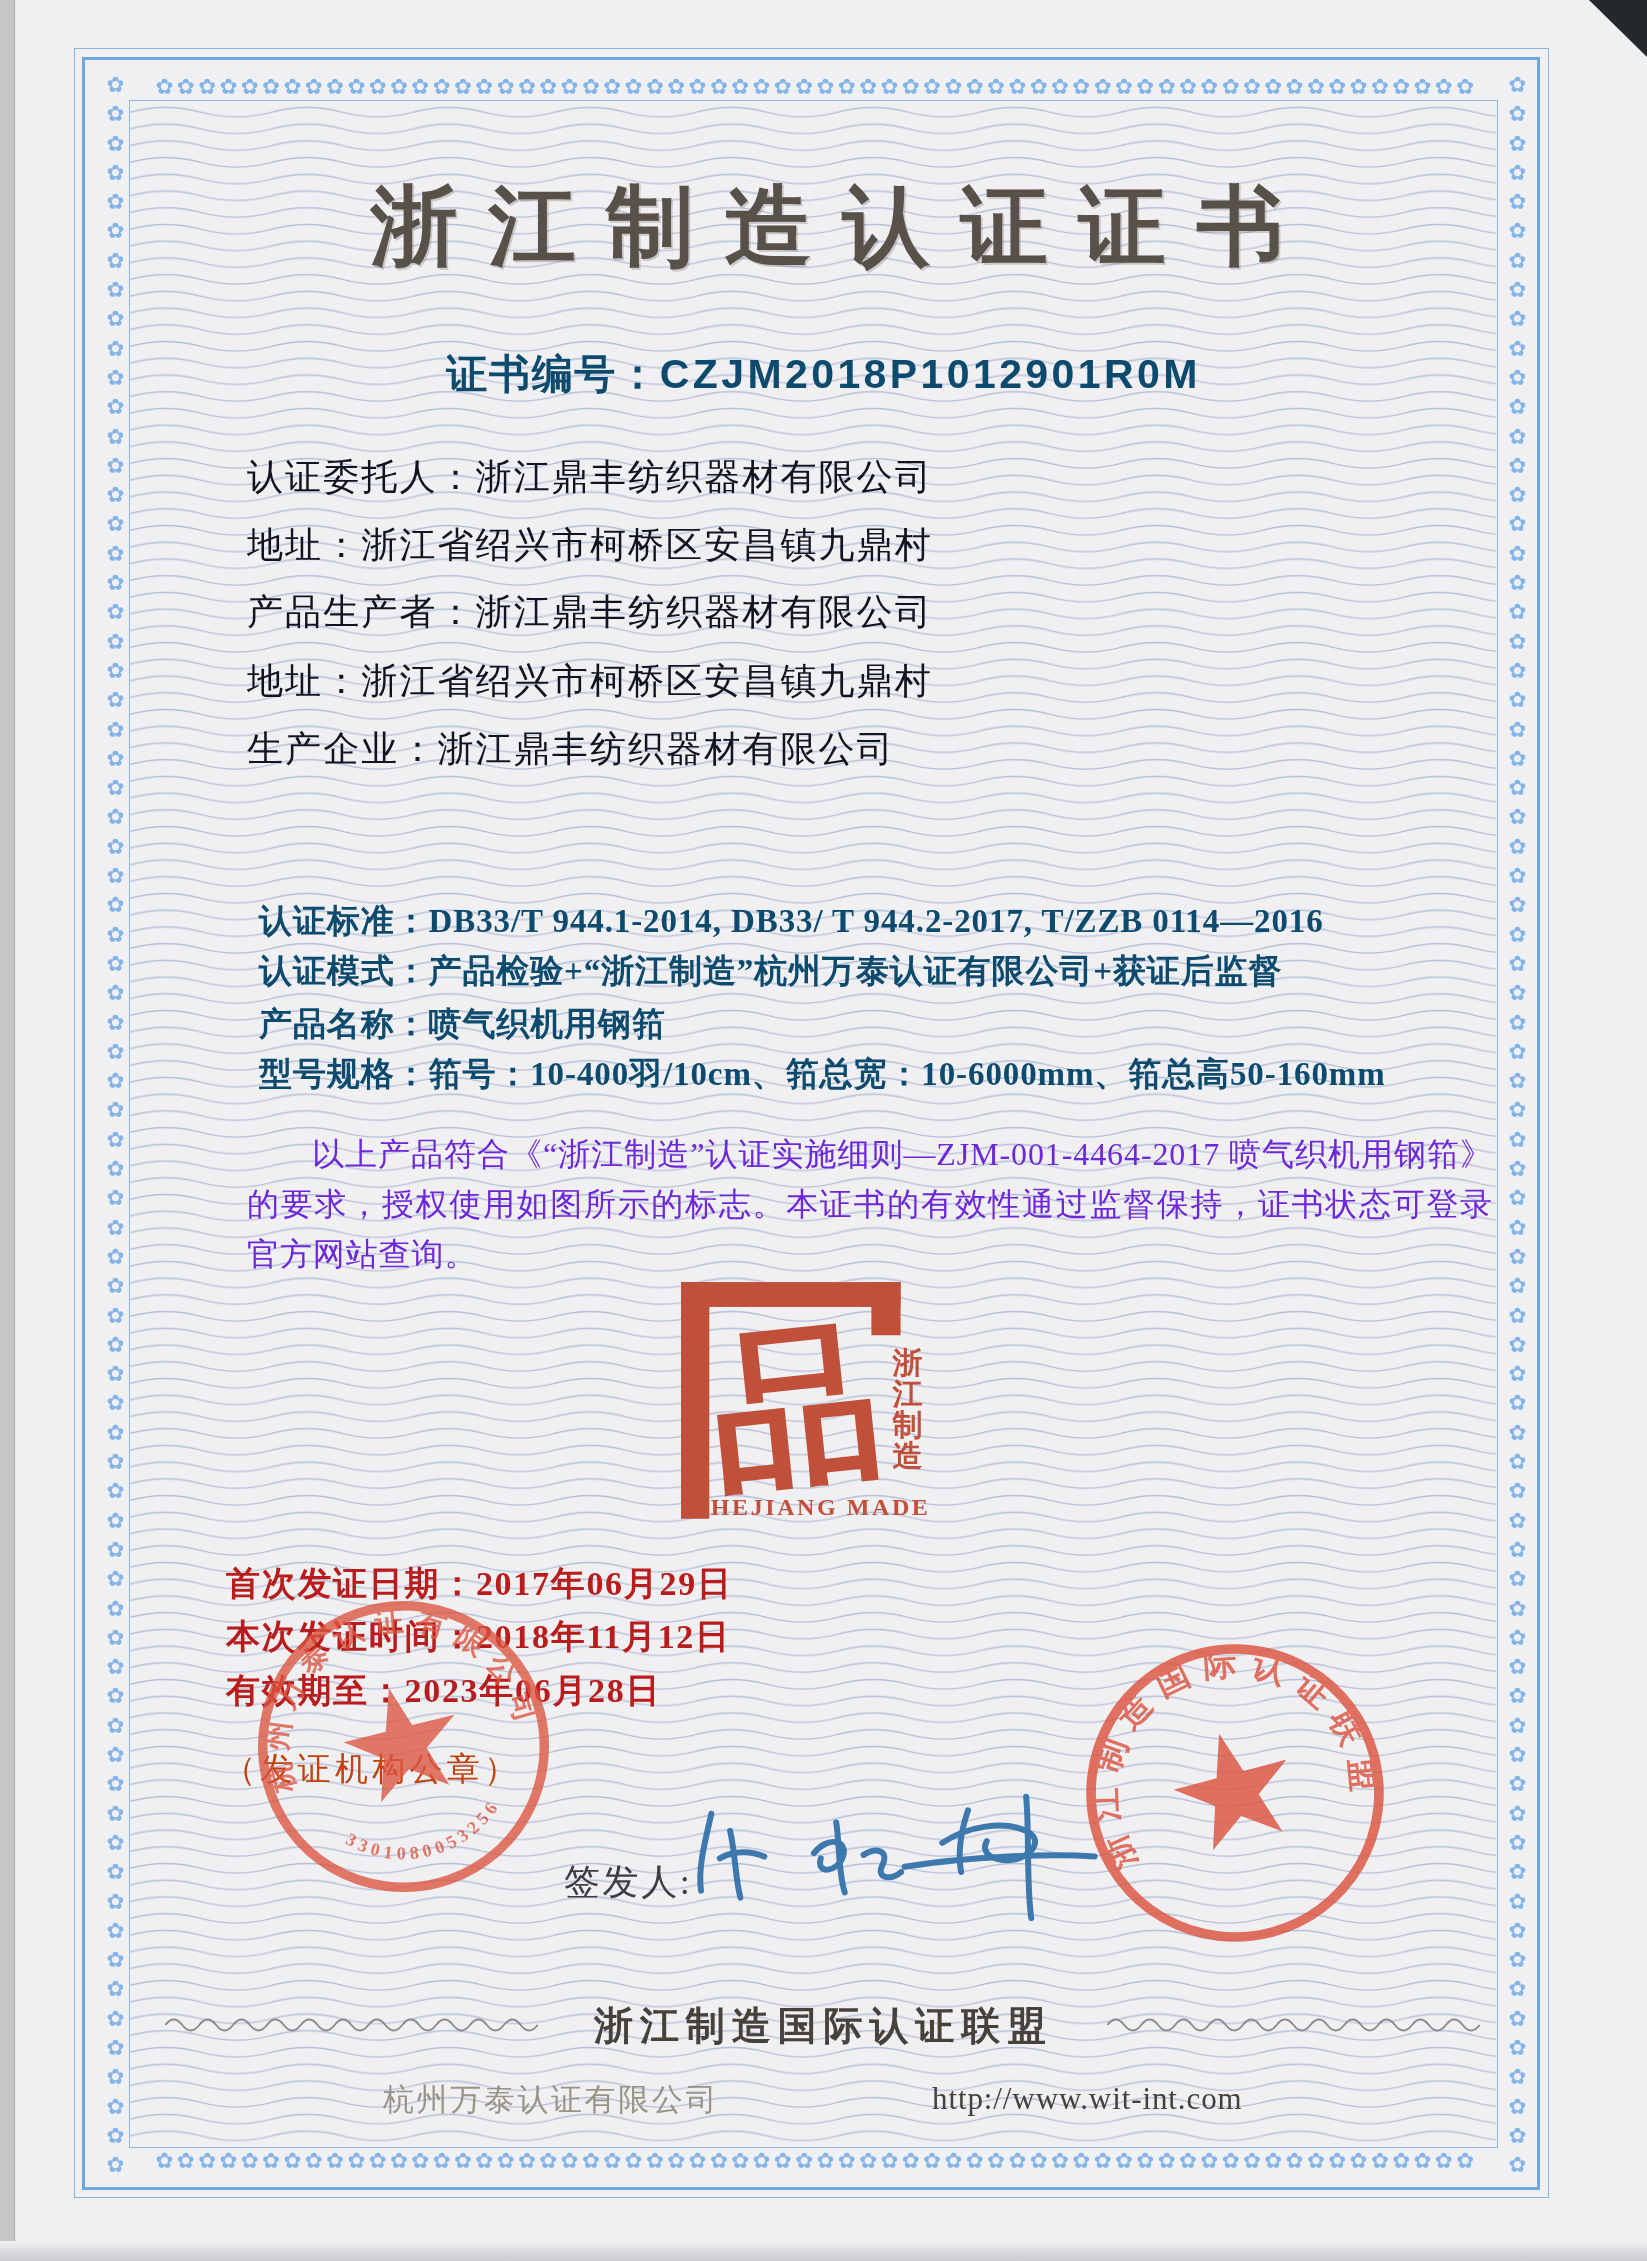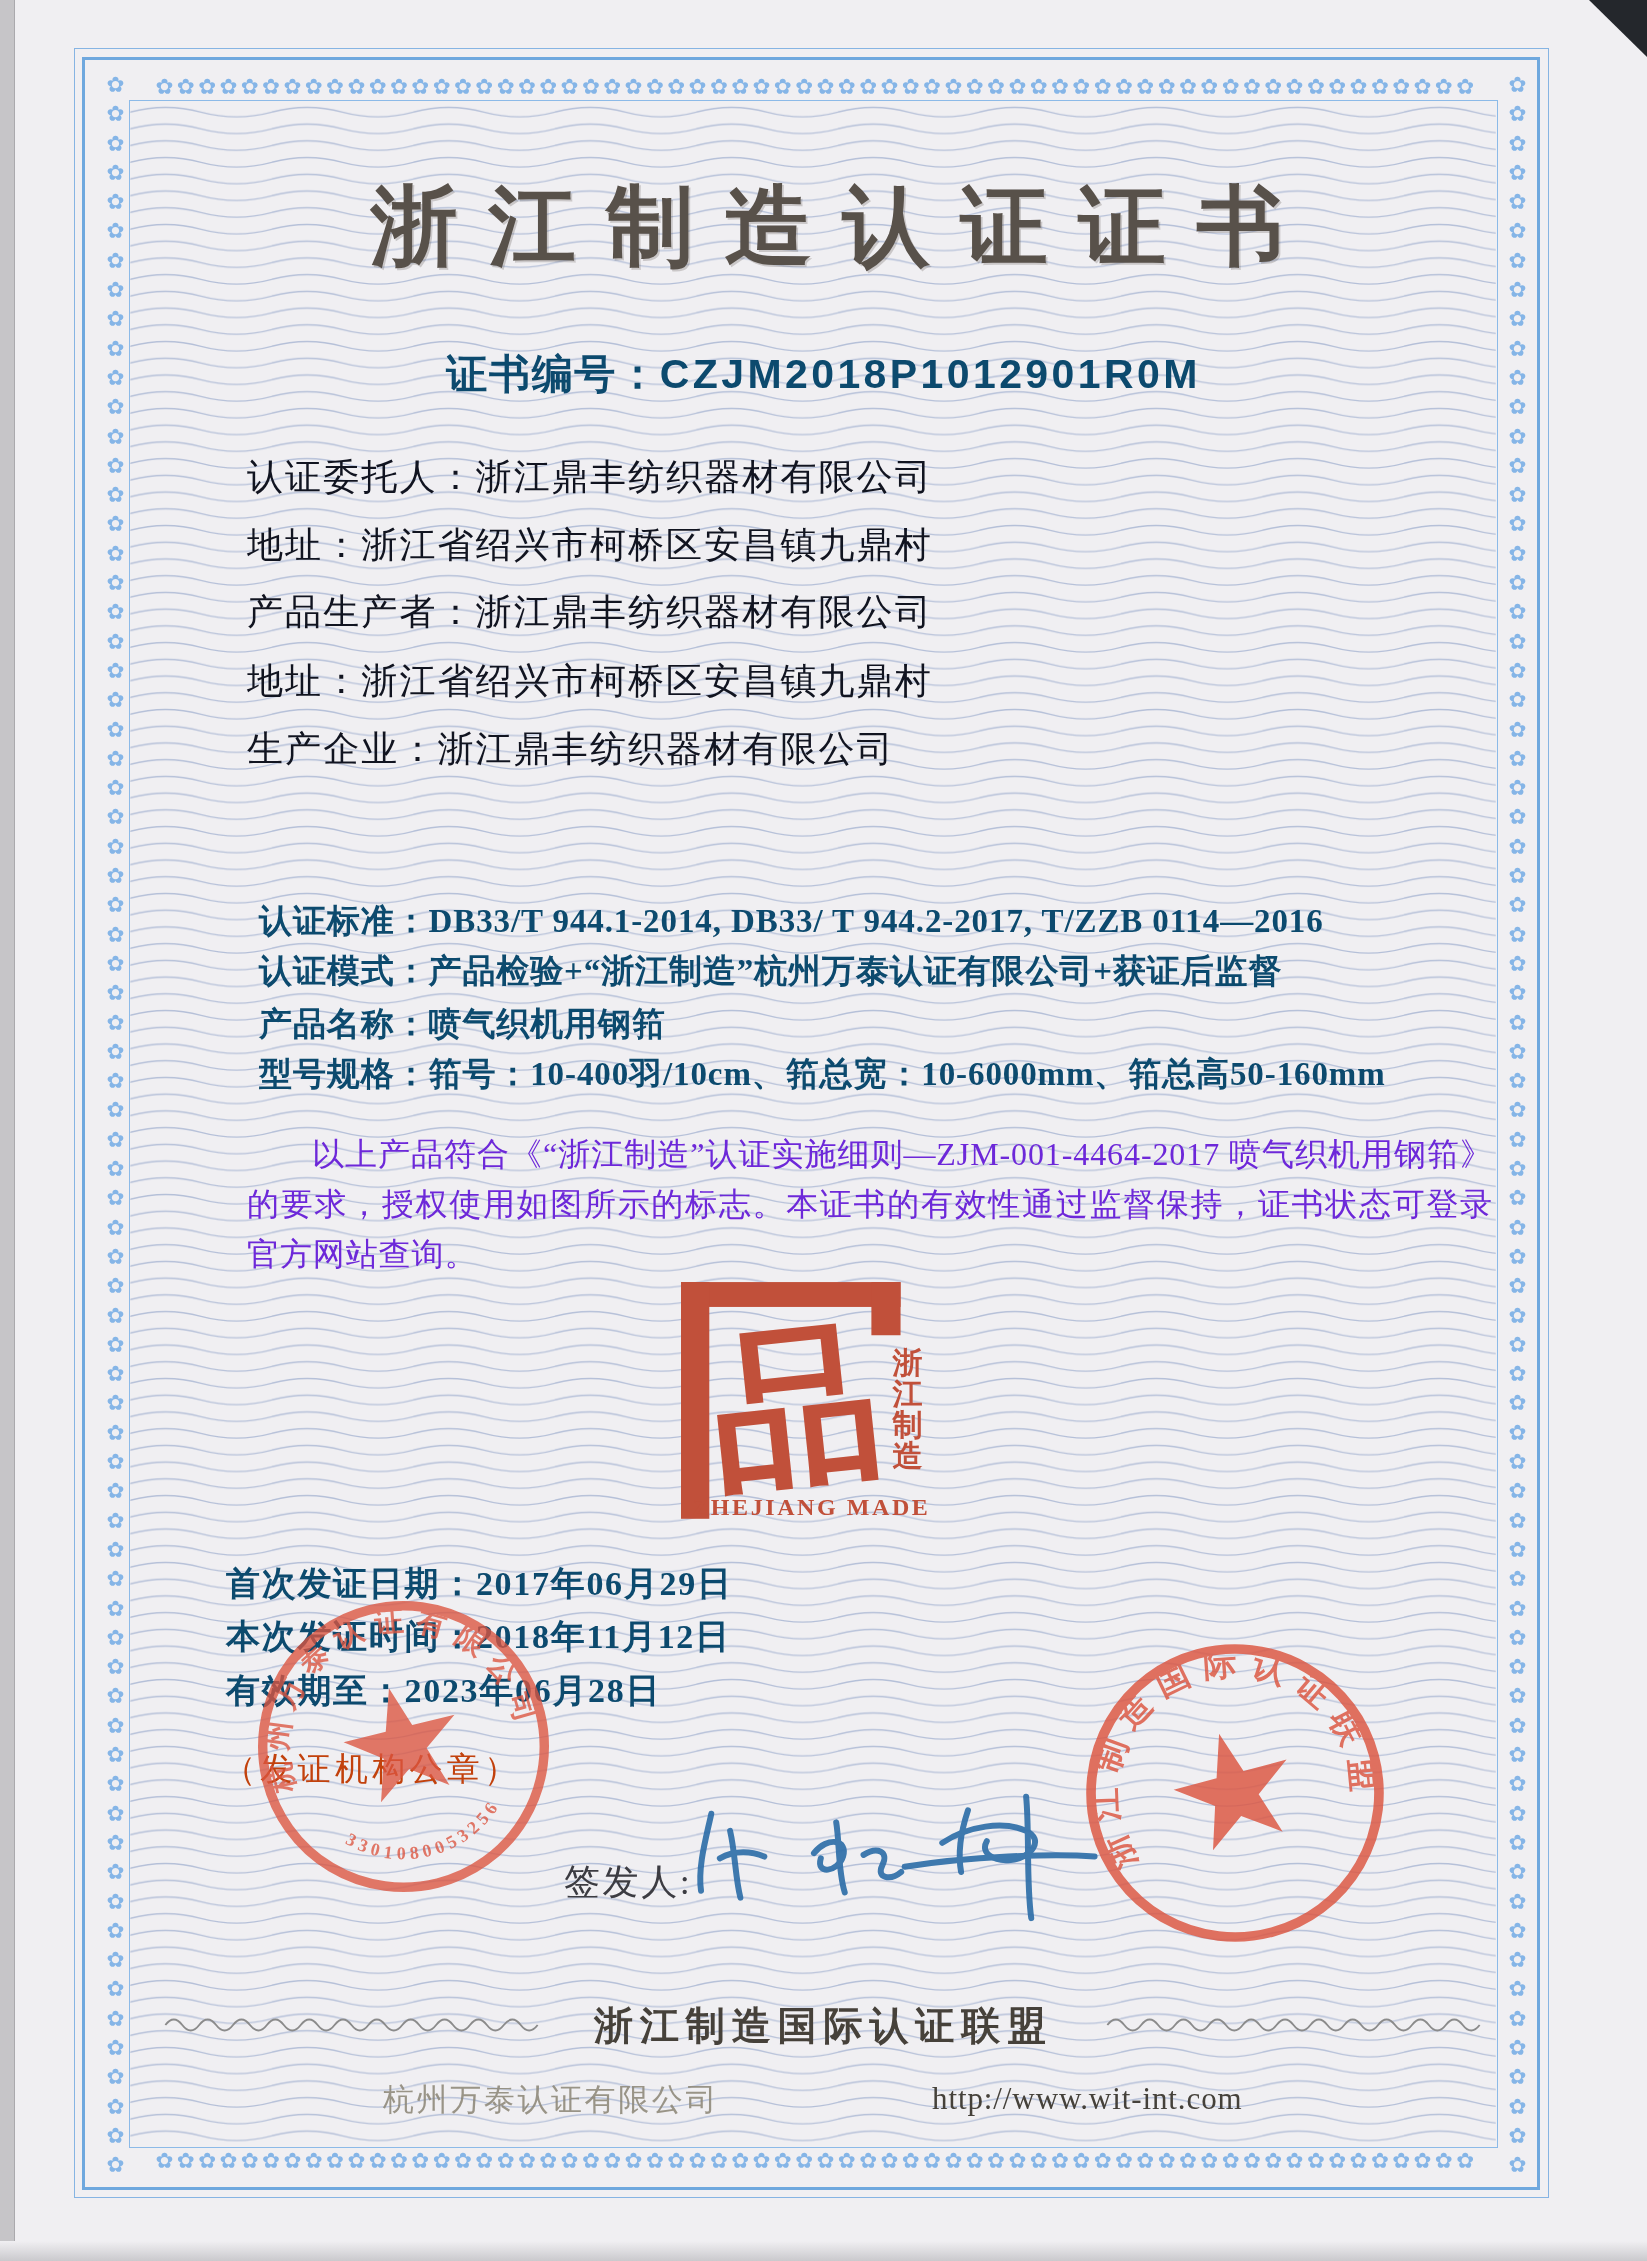--- a/index.html
+++ b/index.html
@@ -31,21 +31,21 @@
          font-size:87px;font-weight:700;letter-spacing:31px;padding-left:38px;color:#58514a;
          text-shadow:1.7px 1.7px 0 rgba(88,81,74,.25);}
   .certno{top:347px;left:0;width:100%;text-align:center;
           font-family:"Liberation Sans","DejaVu Sans",sans-serif;font-weight:700;
           font-size:41px;color:#0c4a6e;letter-spacing:1.7px;}
   .certno .val{letter-spacing:3.4px;}
   .info{left:247px;font-size:36px;font-weight:400;color:#111420;letter-spacing:2.1px;white-space:nowrap;}
   .spec{left:259px;font-size:33px;font-weight:700;color:#0c4a6e;letter-spacing:0.9px;white-space:nowrap;}
   .statement{left:247px;top:1129px;width:1246px;font-size:32px;line-height:50px;
              color:#6d28d9;text-align:justify;text-indent:65px;letter-spacing:0.9px;font-weight:400;}
-  .dateline{left:226px;font-size:34px;font-weight:600;color:#0c4a6e;letter-spacing:1.7px;white-space:nowrap;}
+  .dateline{left:226px;font-size:34px;font-weight:600;color:#b91c1c;letter-spacing:1.7px;white-space:nowrap;}
   .sealnote{left:223px;top:1747px;font-size:33px;font-weight:500;color:#c2410c;letter-spacing:4.3px;}
   .signer{left:564px;top:1858px;font-size:36px;font-weight:500;color:#3c3c42;letter-spacing:2.6px;}
   .footer-alliance{top:1999px;left:0;width:100%;text-align:center;font-size:39px;font-weight:700;
                    color:#46413a;letter-spacing:6.9px;}
   .footer-company{left:383px;top:2079px;font-size:31px;color:#8b8575;letter-spacing:2.6px;opacity:.85;}
   .footer-url{left:932px;top:2081px;font-size:31px;color:#45413a;letter-spacing:0.9px;}
   .seal{opacity:.82;}
   .seal-left{left:249px;top:1592px;transform:rotate(-14deg);opacity:.78;}
   .seal-right{left:1077px;top:1635px;transform:rotate(-15deg);}
   svg text{font-family:"Liberation Serif","DejaVu Serif",serif;}

